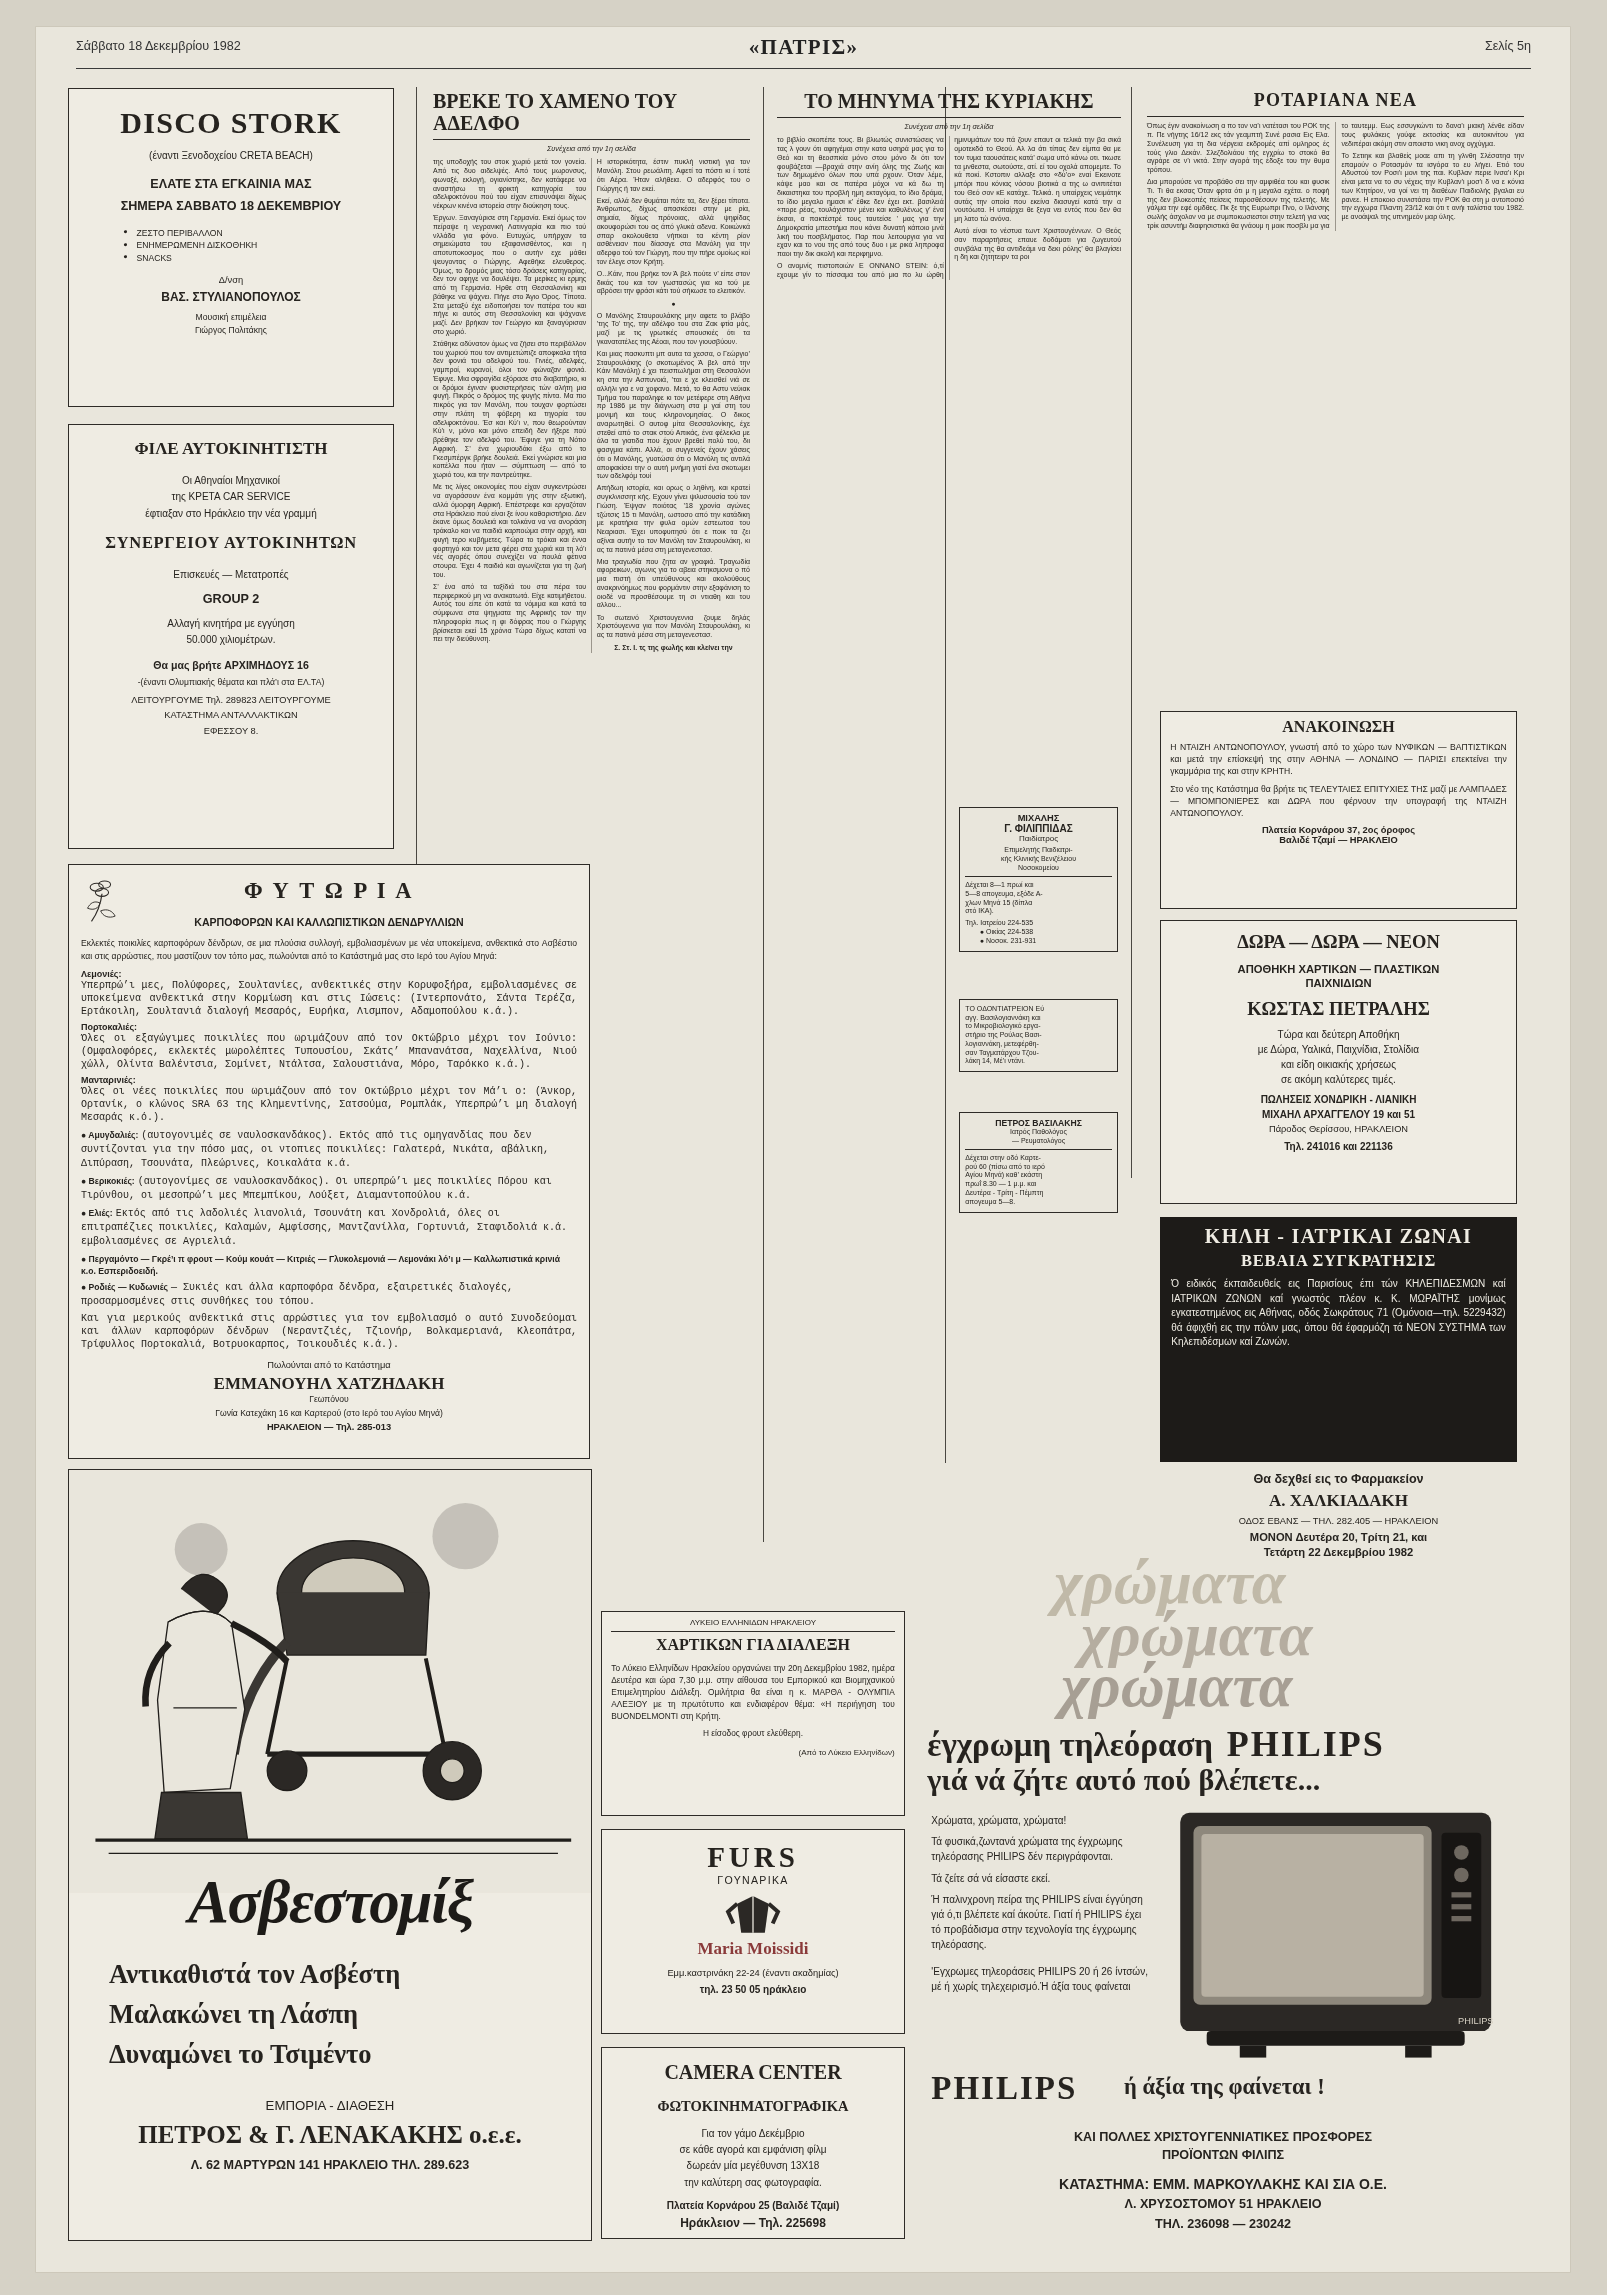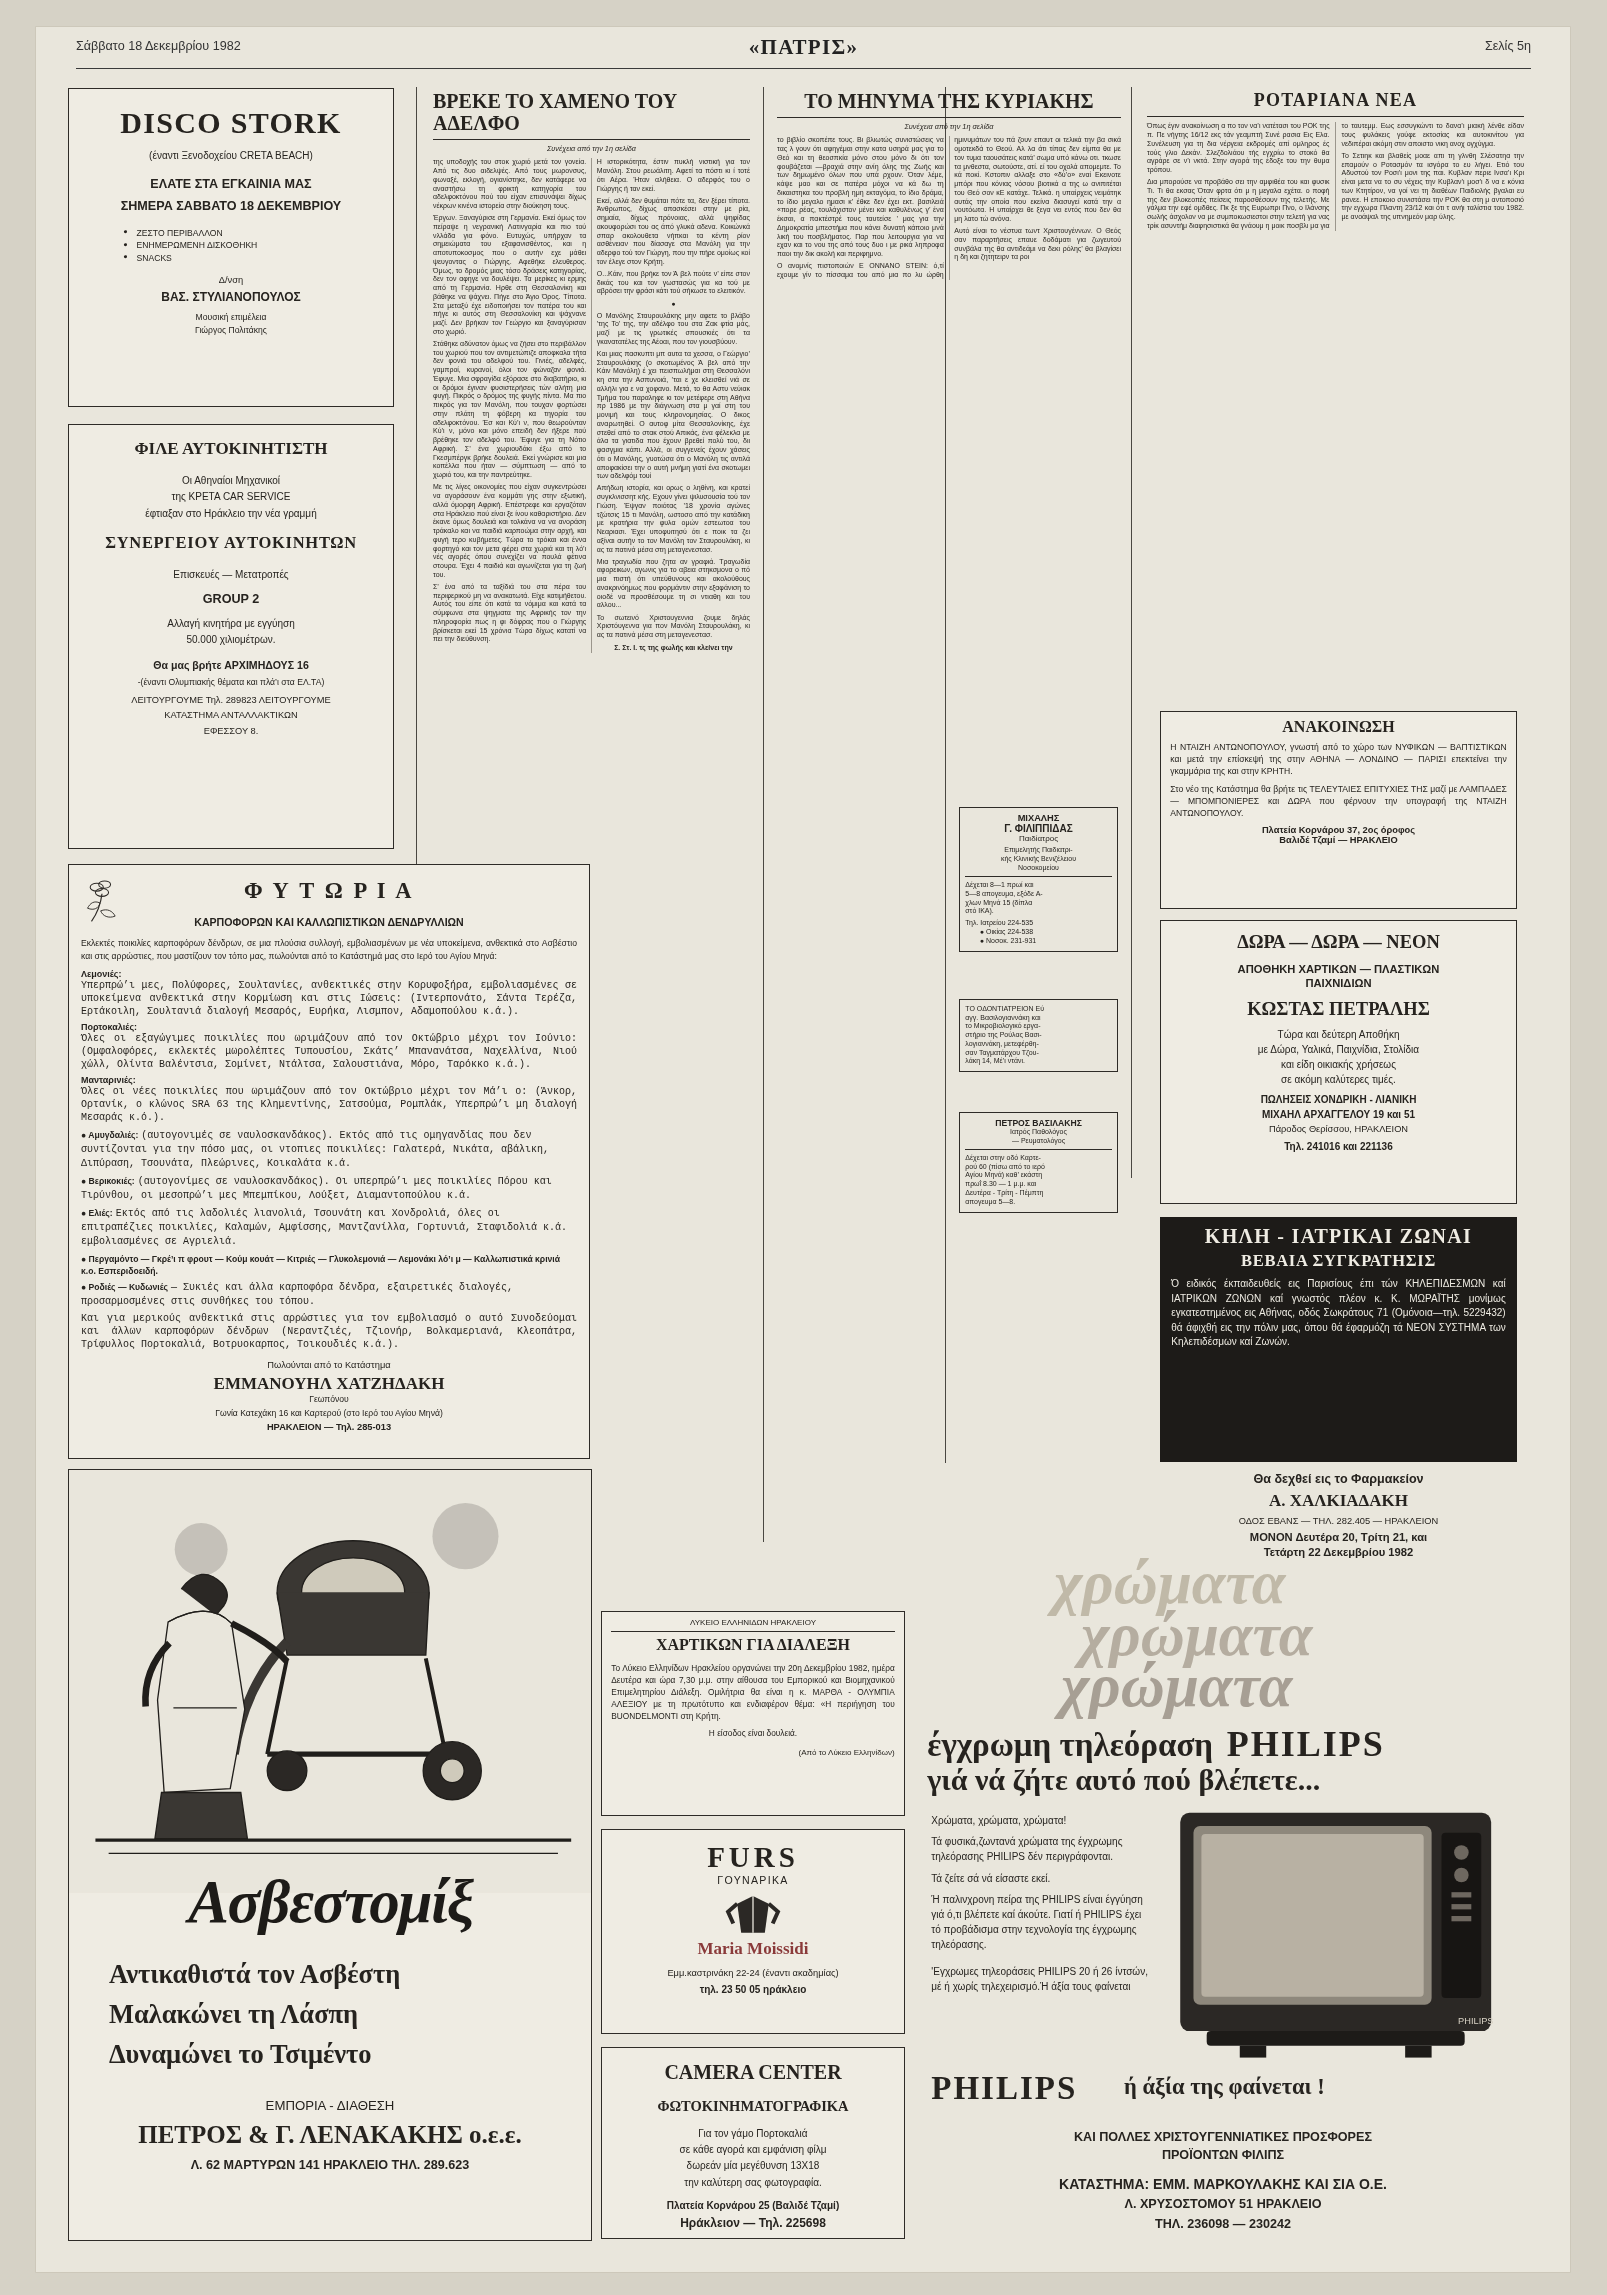--- a/index.html
+++ b/index.html
@@ -201,21 +201,21 @@
       <div class="just tiny" style="margin-top:3.3px;">Το σωτεινό Χριστουγεννια ζουμε δηλάς Χριστόυγεννα για πον Μανόλη Σταυρουλάκη, κι ας τα πατινά μέσα στη μεταγενεστασ.</div>
       <div class="tiny bold" style="margin-top:4px;text-align:center;">Σ. Στ. Ι. τς της φωλής και κλείνει την</div>
     </div>
   </div>
 
   <div class="col bx" style="left:565px;top:1584px;width:304px;height:205px;padding:6.6px 9.3px;box-sizing:border-box;">
     <div class="ctr" style="font-size:8px;">ΛΥΚΕΙΟ ΕΛΛΗΝΙΔΩΝ ΗΡΑΚΛΕΙΟΥ</div>
     <div class="hr"></div>
     <div class="ctr serif bold" style="font-size:16px;margin-top:2.6px;">ΧΑΡΤΙΚΩΝ ΓΙΑ ΔΙΑΛΕΞΗ</div>
     <div class="just" style="font-size:8.3px;line-height:1.45;margin-top:8px;">Το Λύκειο Ελληνίδων Ηρακλείου οργανώνει την 20η Δεκεμβρίου 1982, ημέρα Δευτέρα και ώρα 7,30 μ.μ. στην αίθουσα του Εμπορικού και Βιομηχανικού Επιμελητηρίου Διάλεξη. Ομιλήτρια θα είναι η κ. ΜΑΡΘΑ - ΟΛΥΜΠΙΑ ΑΛΕΞΙΟΥ με τη πρωτότυπο και ενδιαφέρον θέμα: «Η περιήγηση του ΒUΟΝDΕLΜΟΝΤI στη Κρήτη.</div>
-    <div class="ctr" style="font-size:8.3px;margin-top:6.6px;">Η είσοδος είναι δουλειά.</div>
+    <div class="ctr" style="font-size:8.3px;margin-top:6.6px;">Η είσοδος φρουτ ελεύθερη.</div>
     <div style="text-align:right;font-size:8px;margin-top:9.3px;">(Από το Λύκειο Ελληνίδων)</div>
   </div>
 
   <div class="col bx" style="left:565px;top:1802px;width:304px;height:205px;padding:6.6px 9.3px;box-sizing:border-box;">
     <div class="ctr serif bold" style="font-size:29px;letter-spacing:4px;margin-top:5.3px;">FURS</div>
     <div class="ctr" style="font-size:10.6px;letter-spacing:1.3px;">ΓΟΥΝΑΡΙΚΑ</div>
     <div style="position:relative;height:46px;margin-top:5.3px;">
       <svg viewBox="0 0 120 70" style="position:absolute;left:50%;transform:translateX(-50%);width:79px;height:46px;">
         <path d="M60 6 L84 18 L78 62 L42 62 L36 18 Z" fill="#2b2825"></path>
         <path d="M60 6 L60 62" stroke="#e9e6dc" stroke-width="2"></path>
@@ -224,21 +224,21 @@
       </svg>
     </div>
     <div class="ctr serif bold" style="font-size:17px;color:#8a3a3a;margin-top:1.3px;">Maria Moissidi</div>
     <div class="ctr" style="font-size:9.3px;margin-top:9.3px;">Εμμ.καστρινάκη 22-24  (έναντι ακαδημίας)</div>
     <div class="ctr bold" style="font-size:10px;margin-top:5.3px;">τηλ. 23 50 05          ηράκλειο</div>
   </div>
 
   <div class="col bx" style="left:565px;top:2020px;width:304px;height:192px;padding:6.6px 9.3px;box-sizing:border-box;">
     <div class="ctr serif bold" style="font-size:20px;margin-top:6.6px;">CAMERA  CENTER</div>
     <div class="ctr serif bold" style="font-size:14.5px;margin-top:14px;">ΦΩΤΟΚΙΝΗΜΑΤΟΓΡΑΦΙΚΑ</div>
-    <div class="ctr" style="font-size:10px;margin-top:13.2px;">Για τον γάμο Πορτοκαλιά</div>
+    <div class="ctr" style="font-size:10px;margin-top:13.2px;">Για τον γάμο Δεκέμβριο</div>
     <div class="ctr" style="font-size:10px;margin-top:5.3px;">σε κάθε αγορά και εμφάνιση φίλμ</div>
     <div class="ctr" style="font-size:10px;margin-top:5.3px;">δωρεάν μία μεγέθυνση 13Χ18</div>
     <div class="ctr" style="font-size:10px;margin-top:5.3px;">την καλύτερη σας φωτογραφία.</div>
     <div class="ctr bold" style="font-size:10px;margin-top:12px;">Πλατεία Κορνάρου 25 (Βαλιδέ Τζαμί)</div>
     <div class="ctr bold" style="font-size:12px;margin-top:5.3px;">Ηράκλειον — Τηλ. 225698</div>
   </div>
 
   <div class="col" style="left:741px;top:63px;width:344px;">
     <div class="serif bold ctr" style="font-size:20px;line-height:1.1;">ΤΟ ΜΗΝΥΜΑ ΤΗΣ ΚΥΡΙΑΚΗΣ</div>
     <div style="height:1.3px;background:#2e2b27;margin:5.3px 0 4px 0;"></div>

